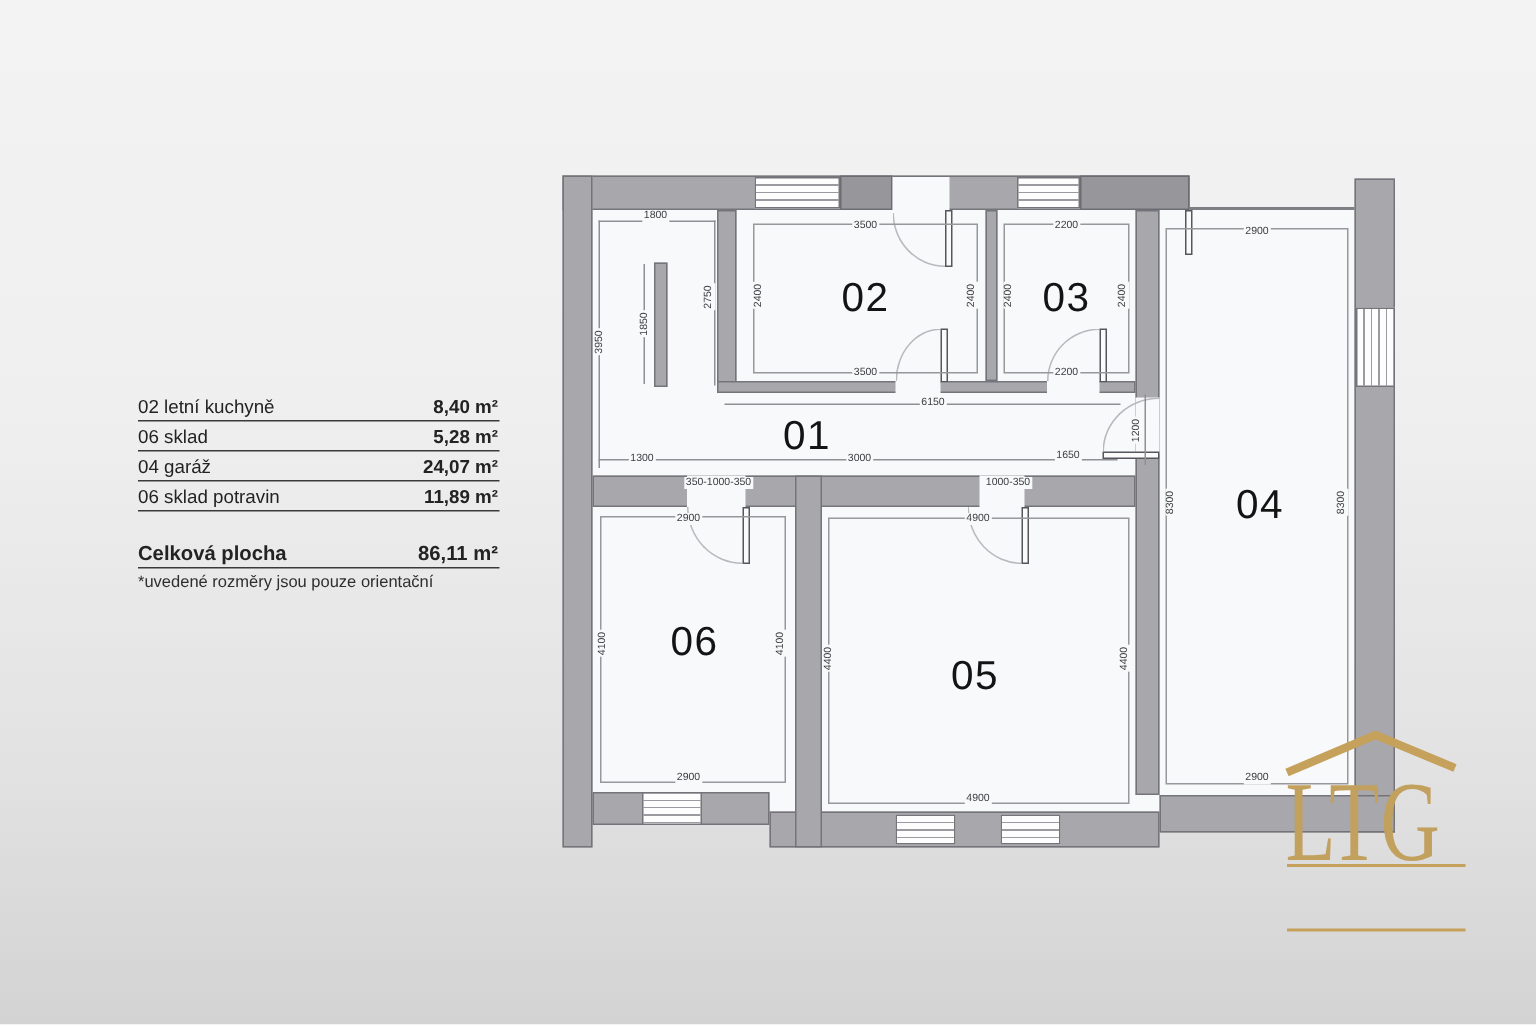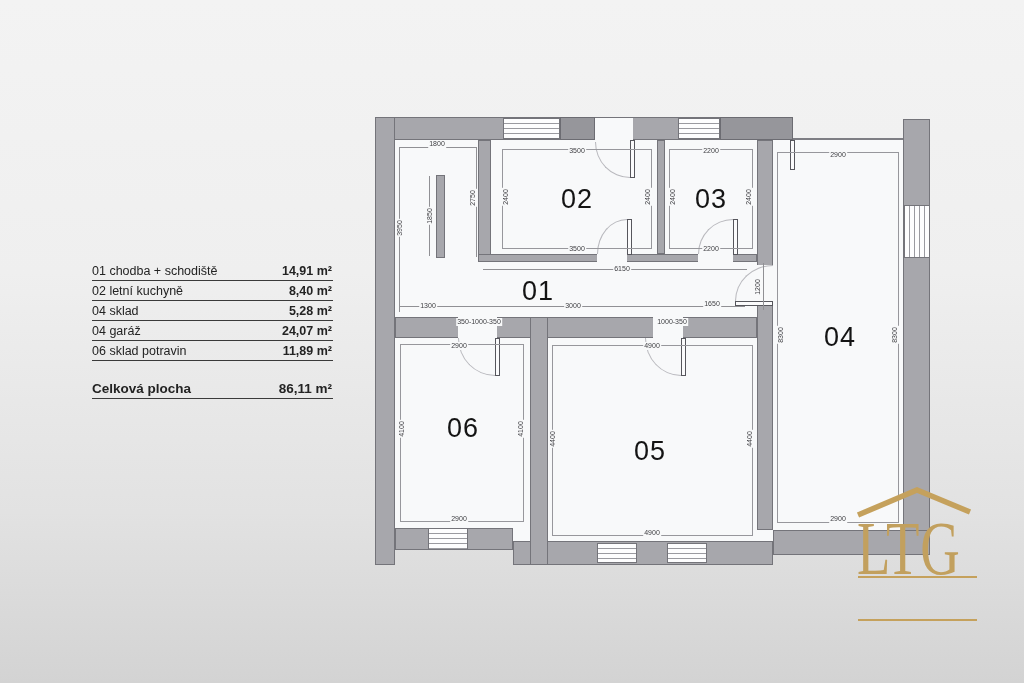--- a/index.html
+++ b/index.html
@@ -52,44 +52,41 @@
     font-size:39px;line-height:39px;color:#c5a35f;letter-spacing:1px;}
 </style>
 </head>
 <body>
 
 <div class="page">
 
   <div class="legend">
     <div class="legend-rows">
         <div class="legend-row">
-          <span>01 chodba + schodiště</span>
-          <span class="val">14,91 m²</span>
-        </div>
-        <div class="legend-row">
           <span>02 letní kuchyně</span>
           <span class="val">8,40 m²</span>
         </div>
         <div class="legend-row">
-          <span>04 sklad</span>
+          <span>06 sklad</span>
           <span class="val">5,28 m²</span>
         </div>
         <div class="legend-row">
           <span>04 garáž</span>
           <span class="val">24,07 m²</span>
         </div>
         <div class="legend-row">
           <span>06 sklad potravin</span>
           <span class="val">11,89 m²</span>
         </div>
       </div>
     <div class="legend-total">
       <span>Celková plocha</span>
       <span class="val">86,11 m²</span>
     </div>
+    <div class="legend-note">*uvedené rozměry jsou pouze orientační</div>
   </div>
 
   <div>
 
     <div class="abs floor" style="left:395px;top:138px;width:508px;height:403px;"></div>
 
     <div class="abs wall" style="left:375px;top:117px;width:418px;height:23px;"></div>
     <div class="abs wall" style="left:375px;top:117px;width:20px;height:448px;"></div>
     <div class="abs wall" style="left:903px;top:119px;width:27px;height:436px;"></div>
     <div class="abs wall" style="left:395px;top:528px;width:118px;height:22px;"></div>

